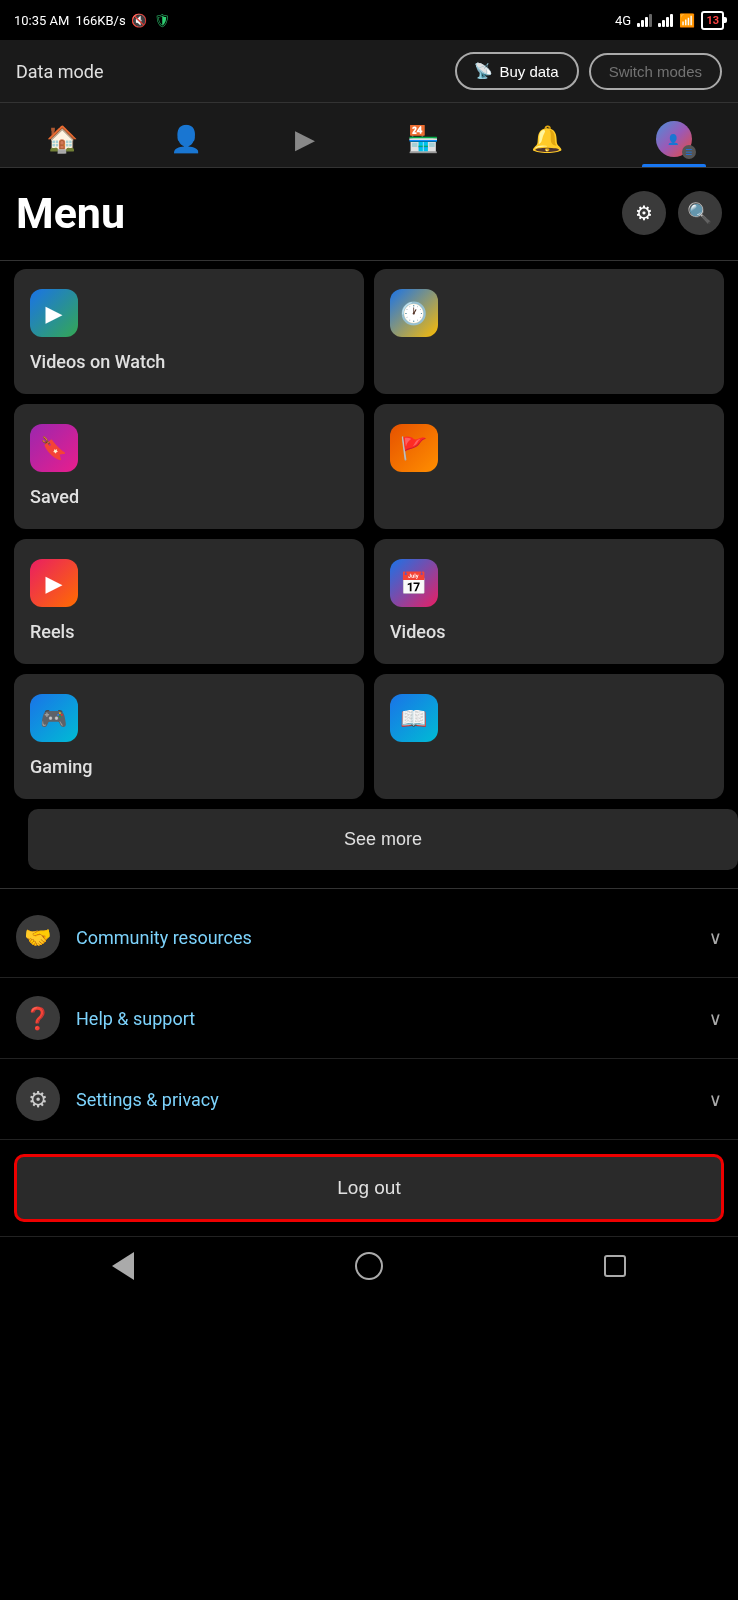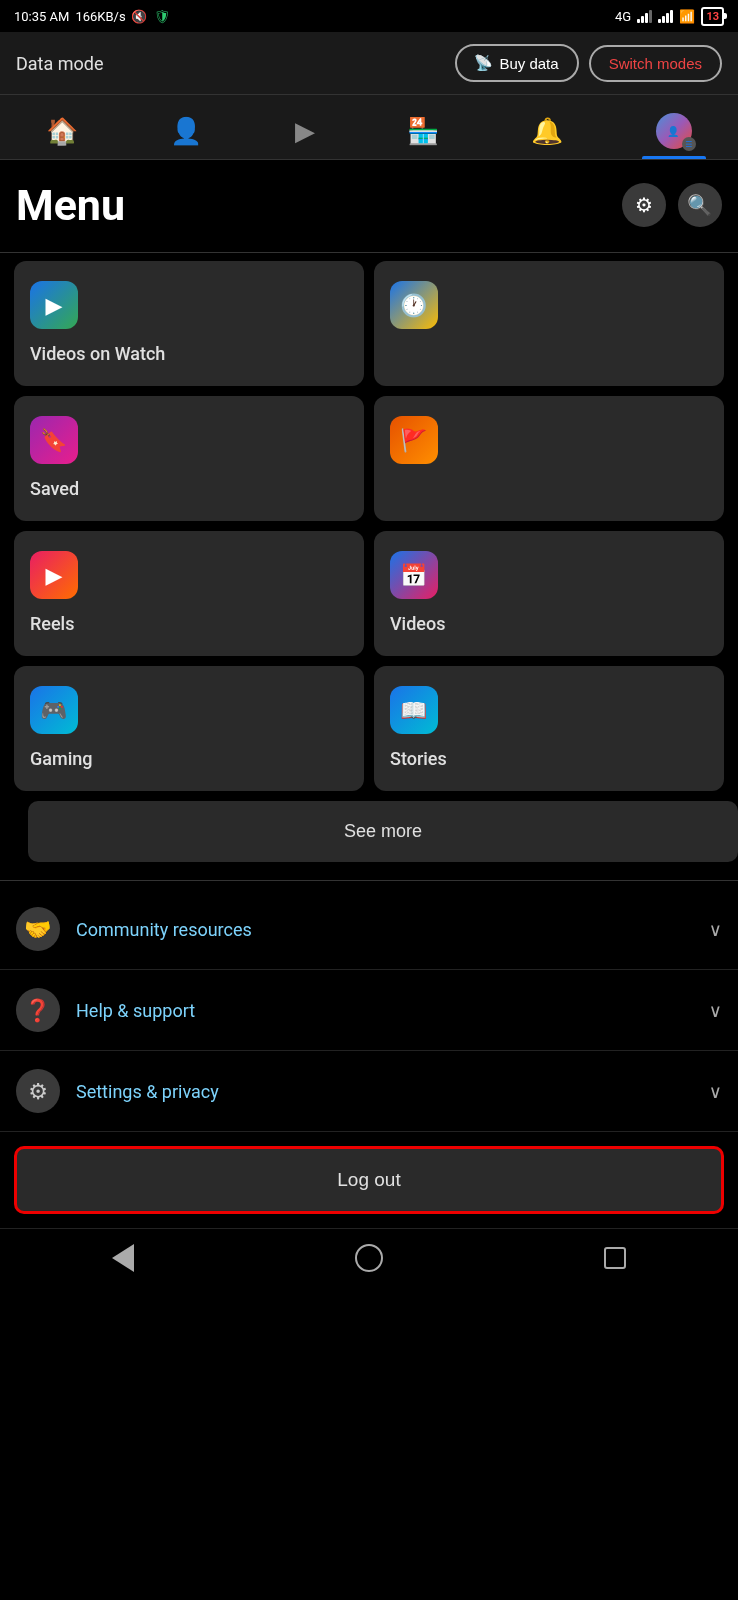--- a/index.html
+++ b/index.html
@@ -14,21 +14,21 @@
 
     
     .status-bar {
       background: #000;
       display: flex;
       justify-content: space-between;
       align-items: center;
       padding: 6px 14px;
       font-size: 13px;
       color: #fff;
-      height: 32px;
+      height: 40px;
     }
     .status-left { display: flex; align-items: center; gap: 6px; }
     .status-right { display: flex; align-items: center; gap: 6px; }
     .battery-icon {
       display: inline-flex; align-items: center; justify-content: center;
       border: 2px solid #fff; border-radius: 3px; padding: 1px 3px;
       font-size: 11px; font-weight: bold; color: #ff4444;
       position: relative;
     }
     .battery-icon::after {
@@ -55,21 +55,21 @@
       color: #fff;
       padding: 8px 18px;
       font-size: 15px;
       display: flex; align-items: center; gap: 6px;
       cursor: pointer;
     }
     .btn-switch-modes {
       background: transparent;
       border: 2px solid #aaa;
       border-radius: 24px;
-      color: #ef4444;
+      color: #737373;
       padding: 8px 18px;
       font-size: 15px;
       cursor: pointer;
     }
 
     
     .nav-tabs {
       background: #1a1a1a;
       display: flex;
       justify-content: space-around;
@@ -416,21 +416,20 @@
       <div class="menu-item-icon icon-gaming">
         <span style="color:#fff; font-size:22px;">🎮</span>
       </div>
       <span class="menu-item-label">Gaming</span>
     </div>
 
     <div class="menu-item">
       <div class="menu-item-icon icon-stories">
         <span style="color:#fff; font-size:22px;">📖</span>
       </div>
-      <span class="menu-item-label">Stories</span>
     </div>
 
   </div>
 
   
   <button class="see-more-btn">
     <span>See more</span>
   </button>
 
   <hr class="divider">

